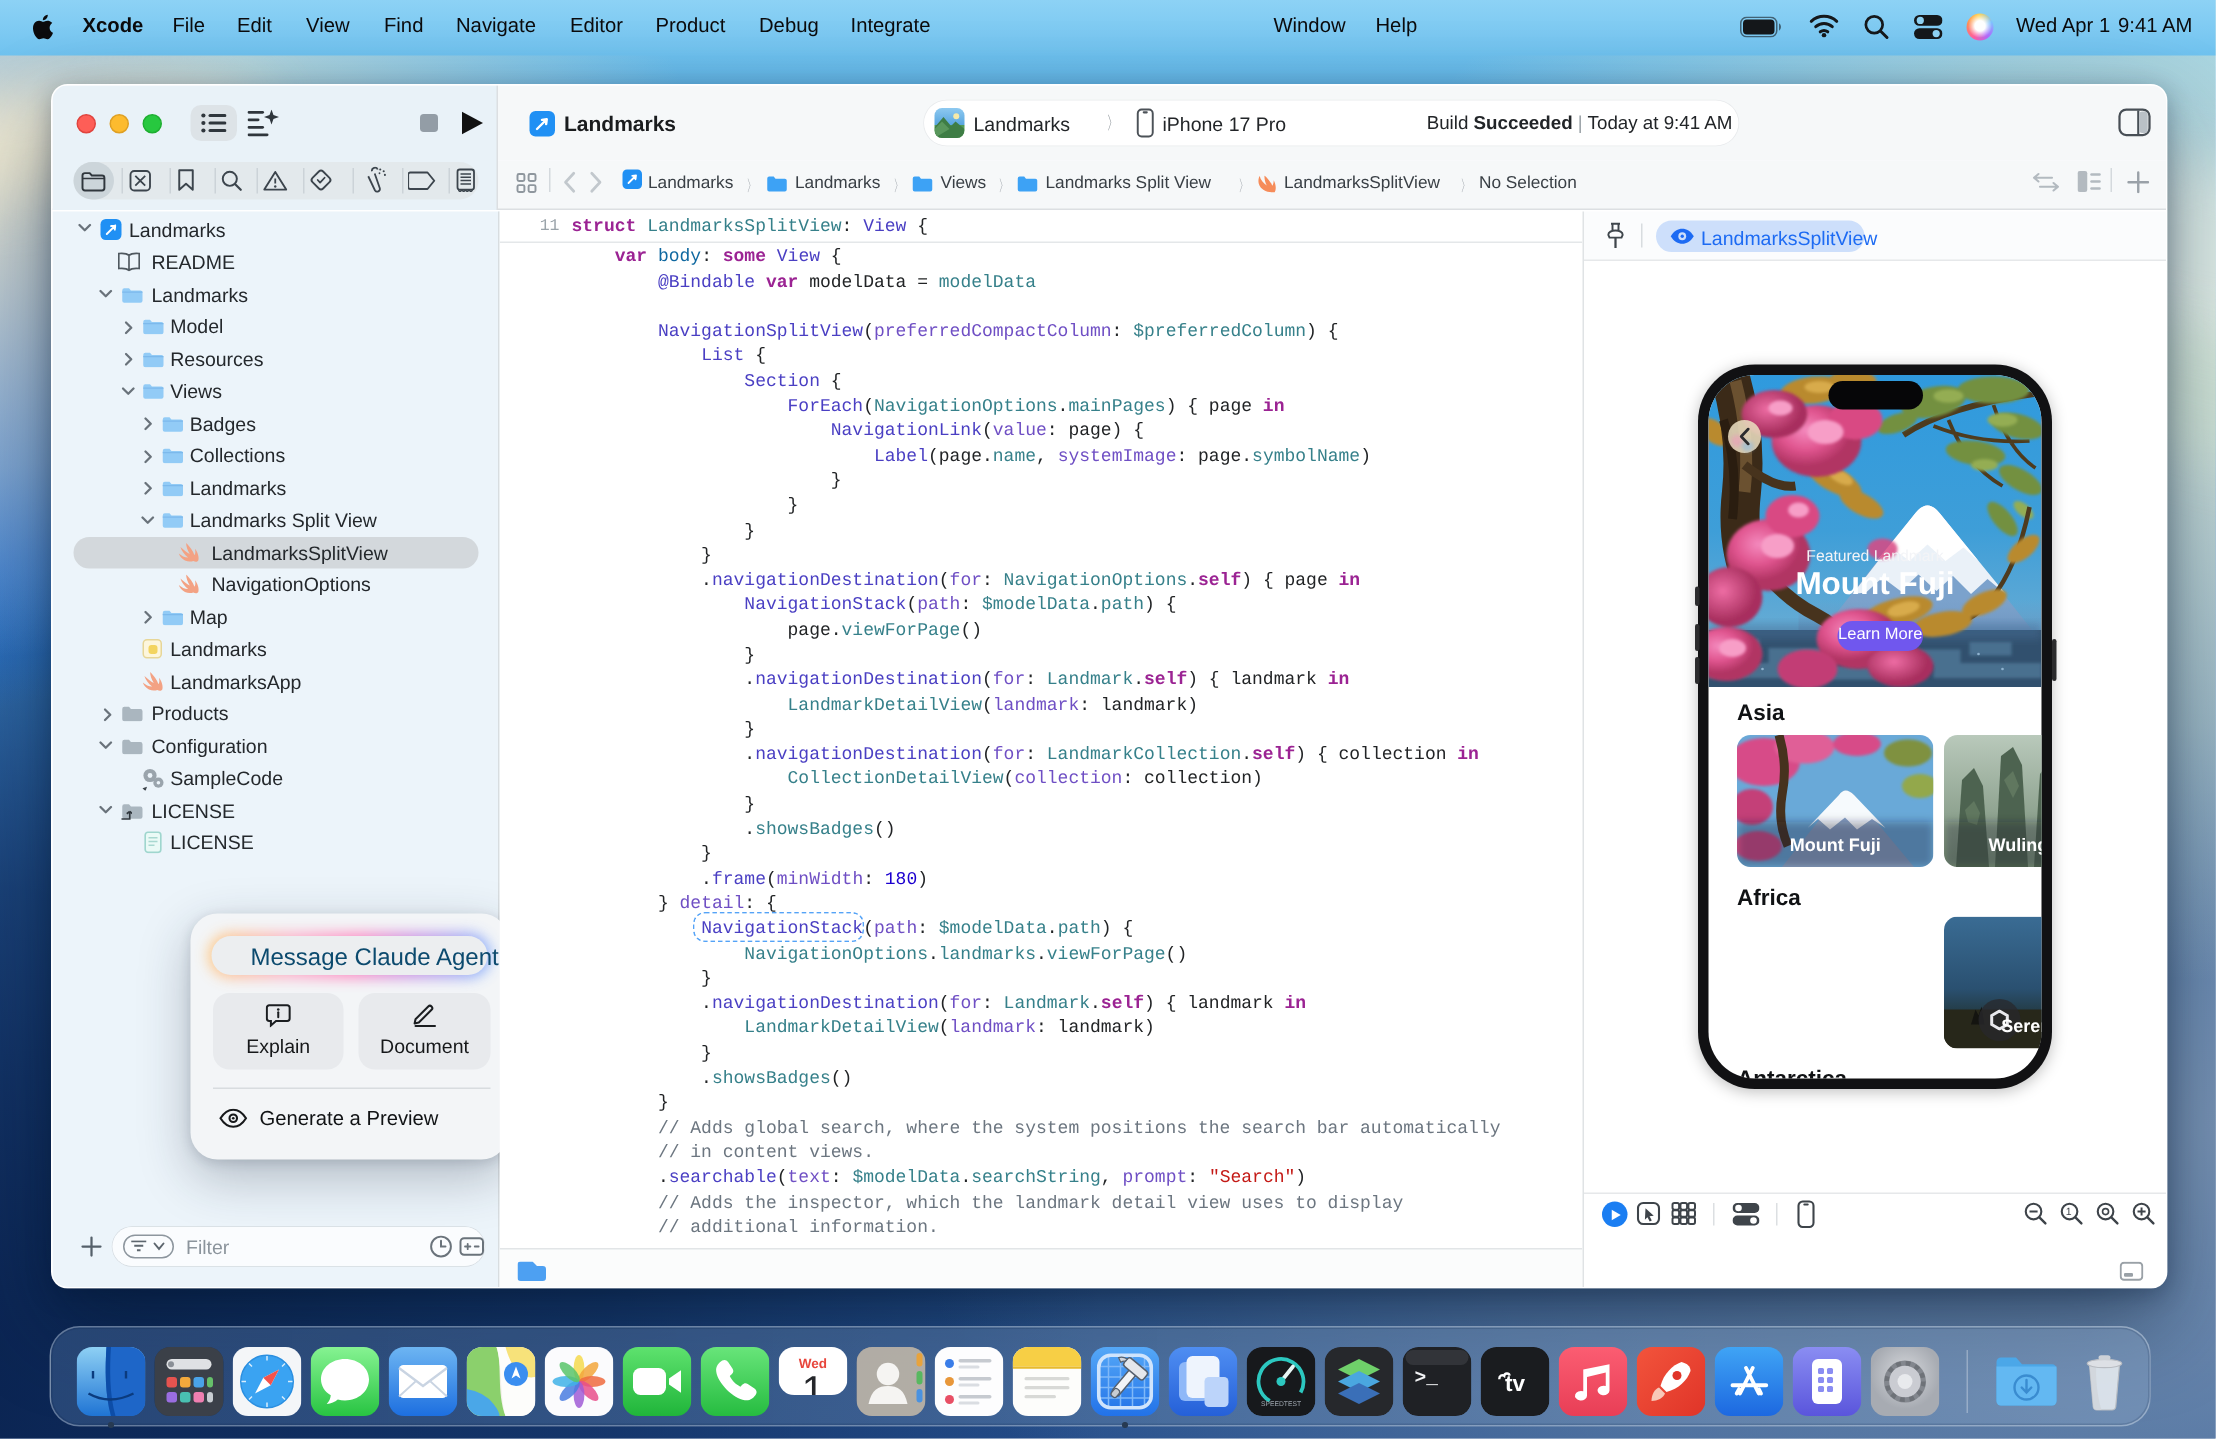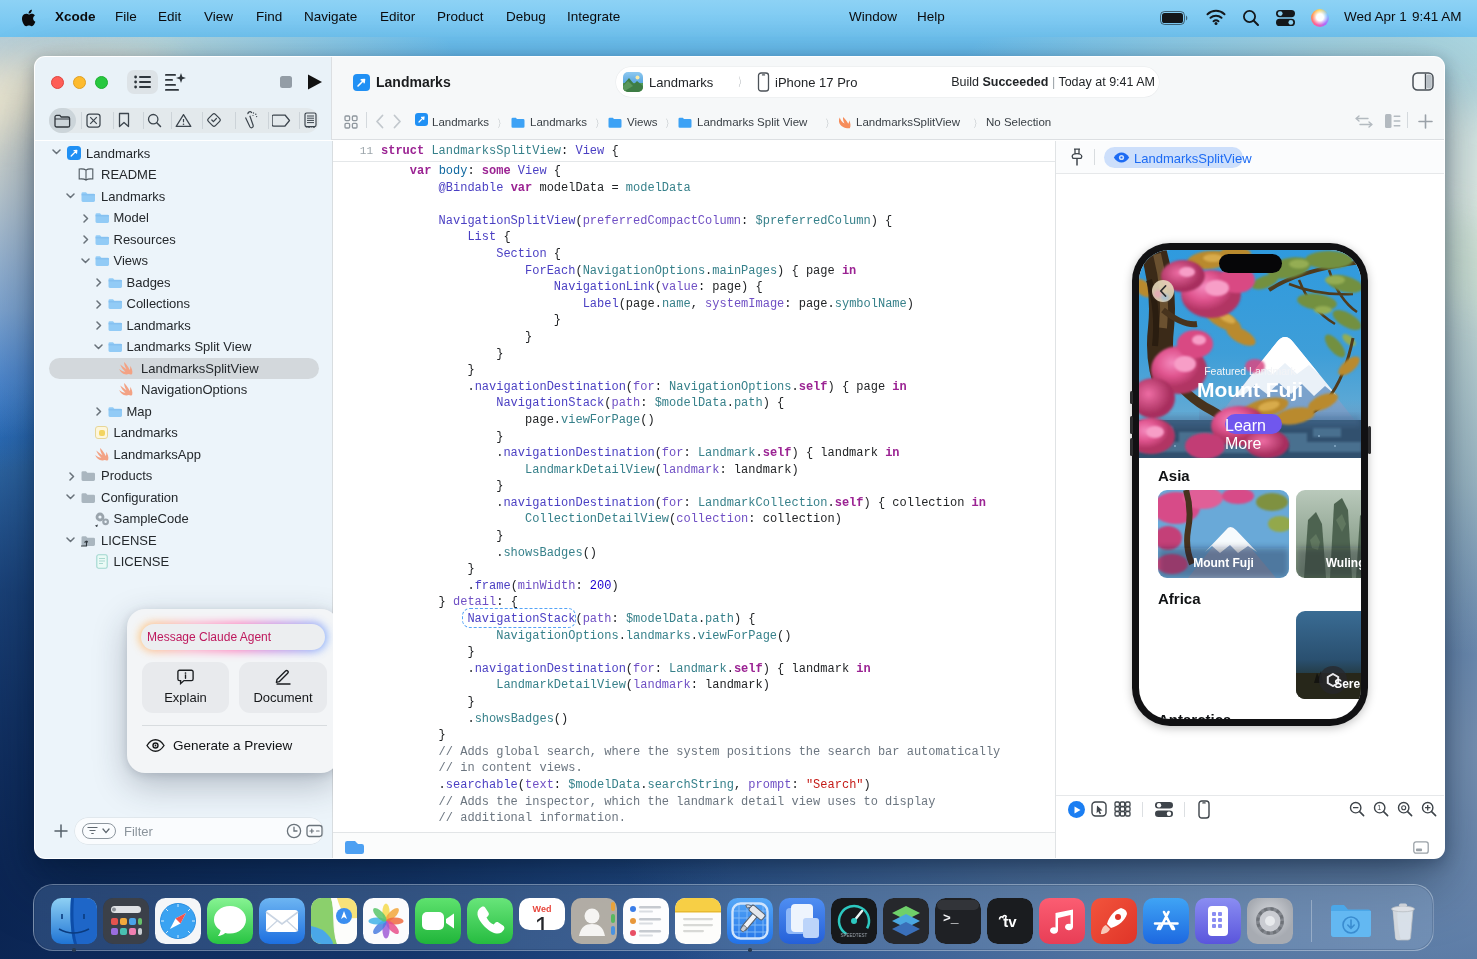--- a/index.html
+++ b/index.html
@@ -428,21 +428,21 @@
       <svg class="abs" style="left:61px;top:497px" width="12" height="15" viewBox="0 0 12 15">
           <rect x="0.8" y="0.8" width="10.4" height="13.4" rx="1.8" fill="#eafaf6" stroke="#9fd6ce" stroke-width="1.1"></rect>
           <path d="M3 4.5 h6 M3 7 h6 M3 9.5 h4" stroke="#a8d8d0" stroke-width="1"></path>
         </svg>
       <div class="tn" style="left:78.5px;top:497px">LICENSE</div>
     </div>
 
     <div class="abs" style="left:92px;top:552px;width:212px;height:164px;border-radius:18px;background:#f3f5f7;box-shadow:0 12px 34px rgba(30,40,60,0.28), 0 2px 8px rgba(30,40,60,0.14)"></div>
     <div class="abs" style="left:104px;top:565px;width:188px;height:30px;border-radius:15px;background:linear-gradient(100deg,#ffc46a 0%,#ffa1c0 30%,#ff74b8 52%,#c77bdd 70%,#6fa8ff 100%);filter:blur(4.5px);opacity:0.85"></div>
     <div class="abs" style="left:106px;top:567px;width:184px;height:26px;border-radius:13px;background:#eceef0"></div>
-    <div class="abs" style="left:112px;top:573px;font-size:12px;color:#be185d">Message Claude Agent</div>
+    <div class="abs" style="left:132px;top:573px;font-size:16px;color:#0c4a6e">Message Claude Agent</div>
     <div class="abs" style="left:107px;top:605px;width:87px;height:51px;border-radius:11px;background:#e8eaed"></div>
     <div class="abs" style="left:204px;top:605px;width:88px;height:51px;border-radius:11px;background:#e8eaed"></div>
     <svg class="abs" style="left:142px;top:612px" width="17" height="16" viewBox="0 0 17 16">
         <path d="M2.5 1.2 h12 a1.6 1.6 0 0 1 1.6 1.6 v7.2 a1.6 1.6 0 0 1-1.6 1.6 h-7.5 l-3.4 3 v-3 h-1.1 a1.6 1.6 0 0 1-1.6-1.6 v-7.2 a1.6 1.6 0 0 1 1.6-1.6 z" fill="none" stroke="#1b1e21" stroke-width="1.35"></path>
         <circle cx="8.5" cy="4" r="0.85" fill="#1b1e21"></circle>
         <path d="M8.5 5.8 v3.4" stroke="#1b1e21" stroke-width="1.35" stroke-linecap="round"></path>
       </svg>
     <svg class="abs" style="left:240px;top:612px" width="17" height="16" viewBox="0 0 17 16">
         <path d="M2 10.5 L10.5 2 a1.55 1.55 0 0 1 2.2 2.2 L4.2 12.7 L1.4 13.3 Z" fill="none" stroke="#1b1e21" stroke-width="1.35" stroke-linejoin="round"></path>
         <path d="M2 15 h13" stroke="#1b1e21" stroke-width="1.35" stroke-linecap="round"></path>
@@ -502,21 +502,21 @@
                     page.<span class="p">viewForPage</span>()
                 }
                 .<span class="t">navigationDestination</span>(<span class="l">for</span>: <span class="p">Landmark</span>.<span class="k">self</span>) { landmark <span class="k">in</span>
                     <span class="p">LandmarkDetailView</span>(<span class="l">landmark</span>: landmark)
                 }
                 .<span class="t">navigationDestination</span>(<span class="l">for</span>: <span class="p">LandmarkCollection</span>.<span class="k">self</span>) { collection <span class="k">in</span>
                     <span class="p">CollectionDetailView</span>(<span class="l">collection</span>: collection)
                 }
                 .<span class="p">showsBadges</span>()
             }
-            .<span class="t">frame</span>(<span class="l">minWidth</span>: <span class="n">200</span>)
+            .<span class="t">frame</span>(<span class="l">minWidth</span>: <span class="n">180</span>)
         } <span class="l">detail</span>: {
             <span id="nvs"><span class="t">NavigationStack</span></span>(<span class="l">path</span>: <span class="p">$modelData</span>.<span class="p">path</span>) {
                 <span class="p">NavigationOptions</span>.<span class="p">landmarks</span>.<span class="p">viewForPage</span>()
             }
             .<span class="t">navigationDestination</span>(<span class="l">for</span>: <span class="p">Landmark</span>.<span class="k">self</span>) { landmark <span class="k">in</span>
                 <span class="p">LandmarkDetailView</span>(<span class="l">landmark</span>: landmark)
             }
             .<span class="p">showsBadges</span>()
         }
         <span class="c">// Adds global search, where the system positions the search bar automatically</span>
@@ -681,21 +681,21 @@
       <div class="abs" style="left:80px;top:4px;width:63px;height:19px;border-radius:10px;background:#060608"></div>
       <div class="abs" style="left:13px;top:30px;width:22px;height:22px;border-radius:50%;background:rgba(233,220,190,0.88)"></div>
       <div class="abs" style="left:15px;top:40px;width:8px;height:8px;border-radius:50%;background:rgba(240,150,190,0.55);filter:blur(1.5px)"></div>
       <div class="abs" style="left:22px;top:44px;width:8px;height:7px;border-radius:50%;background:rgba(120,180,240,0.5);filter:blur(1.5px)"></div>
       <svg class="abs" style="left:20px;top:35px" width="8" height="12" viewBox="0 0 8 12">
           <path d="M6.5 1 L1.8 6 L6.5 11" fill="none" stroke="#2c2c2e" stroke-width="1.8" stroke-linecap="round" stroke-linejoin="round"></path>
         </svg>
       <div class="abs" style="left:0;top:115px;width:222px;text-align:center;font-size:10.5px;color:#f3f4f7">Featured Landmark</div>
       <div class="abs" style="left:0;top:128px;width:222px;text-align:center;font-size:21px;font-weight:bold;color:#ffffff">Mount Fuji</div>
       <div class="abs" style="left:86px;top:164px;width:57px;height:20px;border-radius:10px;background:#7057ee"></div>
-      <div class="abs" style="left:86px;top:167px;width:57px;font-size:16px;color:#fff">Learn More</div>
+      <div class="abs" style="left:86px;top:167px;width:57px;text-align:center;font-size:11px;color:#fff">Learn More</div>
       <div class="abs" style="left:19px;top:217px;font-size:15px;font-weight:bold;color:#101214">Asia</div>
       <div class="abs" style="left:19px;top:240px;width:131px;height:88px;border-radius:9px;overflow:hidden">
         <svg width="131" height="88" viewBox="0 0 131 88">
           <rect width="131" height="88" fill="#69a9d8"></rect>
           <path d="M30 88 L68 40 Q72 34 78 40 L118 88 Z" fill="#8aa3c4"></path>
           <path d="M47 62 L68 40 Q72 34 78 40 L99 62 L90 56 L80 63 L72 55 L62 63 L54 56 Z" fill="#f6fafd"></path>
           <g filter="url(#soft2)">
             <ellipse cx="18" cy="18" rx="24" ry="16" fill="#d74b88"></ellipse>
             <ellipse cx="45" cy="8" rx="20" ry="11" fill="#e05f97"></ellipse>
             <ellipse cx="10" cy="48" rx="14" ry="12" fill="#c43f78"></ellipse>

